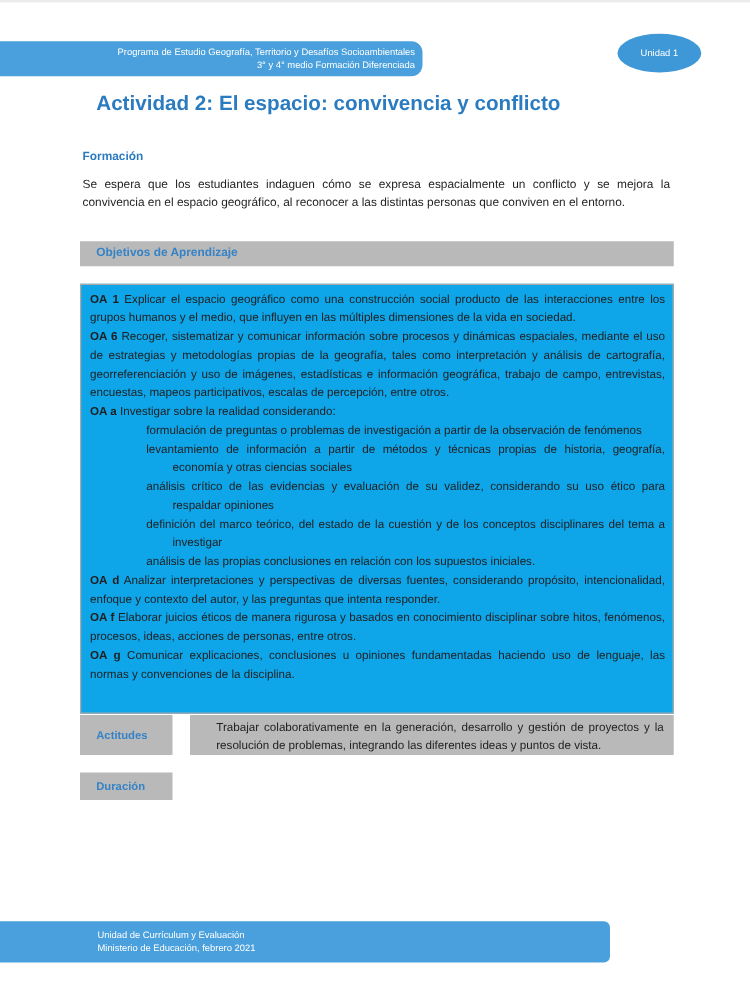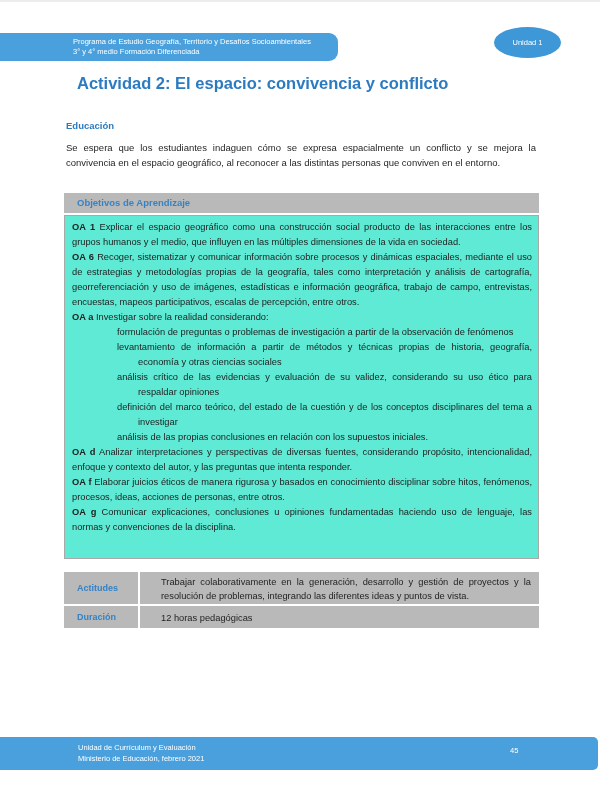--- a/index.html
+++ b/index.html
@@ -13,20 +13,21 @@
     overflow:hidden;
   }
   .top-accent { position:absolute; left:0; top:0; width:600px; height:2px; background:#ececec; }
 
   
   .program-bar {
     position:absolute; left:0; top:33px; width:338px; height:28px;
     background:#4AA0DC; border-radius:0 9px 9px 0;
     color:#ffffff; font-size:7.5px; line-height:10px;
     padding:4px 6px 0 73px;
+    text-align:right;
   }
   .unit-badge {
     position:absolute; left:494px; top:27px; width:67px; height:31px;
     background:#3E97D6; border-radius:50%;
     color:#ffffff; font-size:7.5px;
     display:flex; align-items:center; justify-content:center;
   }
 
   .page-title {
     position:absolute; left:77px; top:74px; width:470px;
@@ -41,46 +42,46 @@
     font-size:9.5px; line-height:15px; text-align:justify;
   }
 
   
   .oa-table { position:absolute; left:64px; top:193px; width:475px; }
   .oa-header {
     height:20px; background:#B9B9B9; color:#3583C6;
     font-size:9.5px; font-weight:bold; line-height:20px; padding-left:13px;
   }
   .oa-body {
-    margin-top:2px; border:1px solid #A9A9A9; background:#5eead4;
+    margin-top:14px; border:1px solid #A9A9A9; background:#0ea5e9;
     min-height:344px; padding:4px 6px 6px 7px;
     font-size:9.3px; line-height:15px; text-align:justify;
   }
   .oa-item { margin:0; }
   .oa-code { font-weight:bold; }
   .oa-subitem { padding-left:66px; text-indent:-21px; }
 
   
   .info-table {
     position:absolute; left:64px; top:572px; width:475px;
     display:grid; grid-template-columns:74px 1fr; grid-template-rows:32px 22px;
-    gap:2px;
+    gap:14px;
   }
   .info-label {
     background:#B9B9B9; color:#3583C6; font-size:9px; font-weight:bold;
     display:flex; align-items:center; padding-left:13px;
   }
   .info-cell {
     background:#B9B9B9; font-size:9.3px; line-height:14px; text-align:justify;
     padding:2px 8px 0 21px; display:flex; flex-direction:column; justify-content:center;
   }
 
   
   .footer-bar {
-    position:absolute; left:0; top:737px; width:598px; height:33px;
+    position:absolute; left:0; top:737px; width:488px; height:33px;
     background:#4AA0DC; border-radius:0 5px 5px 0;
     color:#ffffff; font-size:7.5px; line-height:10.5px;
     padding:6px 0 0 78px;
   }
   .footer-page-number { position:absolute; left:510px; top:9px; }
 </style>
 </head>
 <body>
 
 <div class="top-accent"></div>
@@ -89,21 +90,21 @@
   <div>Programa de Estudio Geografía, Territorio y Desafíos Socioambientales</div>
   <div>3° y 4° medio Formación Diferenciada</div>
 </div>
 
 <div class="unit-badge">
   <span>Unidad 1</span>
 </div>
 
 <h1 class="page-title">Actividad 2: El espacio: convivencia y conflicto</h1>
 
-<h2 class="proposito-heading">Educación</h2>
+<h2 class="proposito-heading">Formación</h2>
 <p class="proposito-text">Se espera que los estudiantes indaguen cómo se expresa espacialmente un conflicto y se mejora la convivencia en el espacio geográfico, al reconocer a las distintas personas que conviven en el entorno.</p>
 
 <div class="oa-table">
   <div class="oa-header">Objetivos de Aprendizaje</div>
   <div class="oa-body">
 
     <p class="oa-item">
       <span class="oa-code">OA 1</span>
       <span>Explicar el espacio geográfico como una construcción social producto de las interacciones entre los grupos humanos y el medio, que influyen en las múltiples dimensiones de la vida en sociedad.</span>
     </p>
@@ -142,22 +143,19 @@
 
   </div>
 </div>
 
 <div class="info-table">
   <div class="info-label">Actitudes</div>
   <div class="info-cell">
     <span>Trabajar colaborativamente en la generación, desarrollo y gestión de proyectos y la resolución de problemas, integrando las diferentes ideas y puntos de vista.</span>
   </div>
   <div class="info-label">Duración</div>
-  <div class="info-cell">
-    <span>12 horas pedagógicas</span>
-  </div>
 </div>
 
 <div class="footer-bar">
   <div>Unidad de Currículum y Evaluación</div>
   <div>Ministerio de Educación, febrero 2021</div>
   <span class="footer-page-number">45</span>
 </div>
 
 </body></html>

